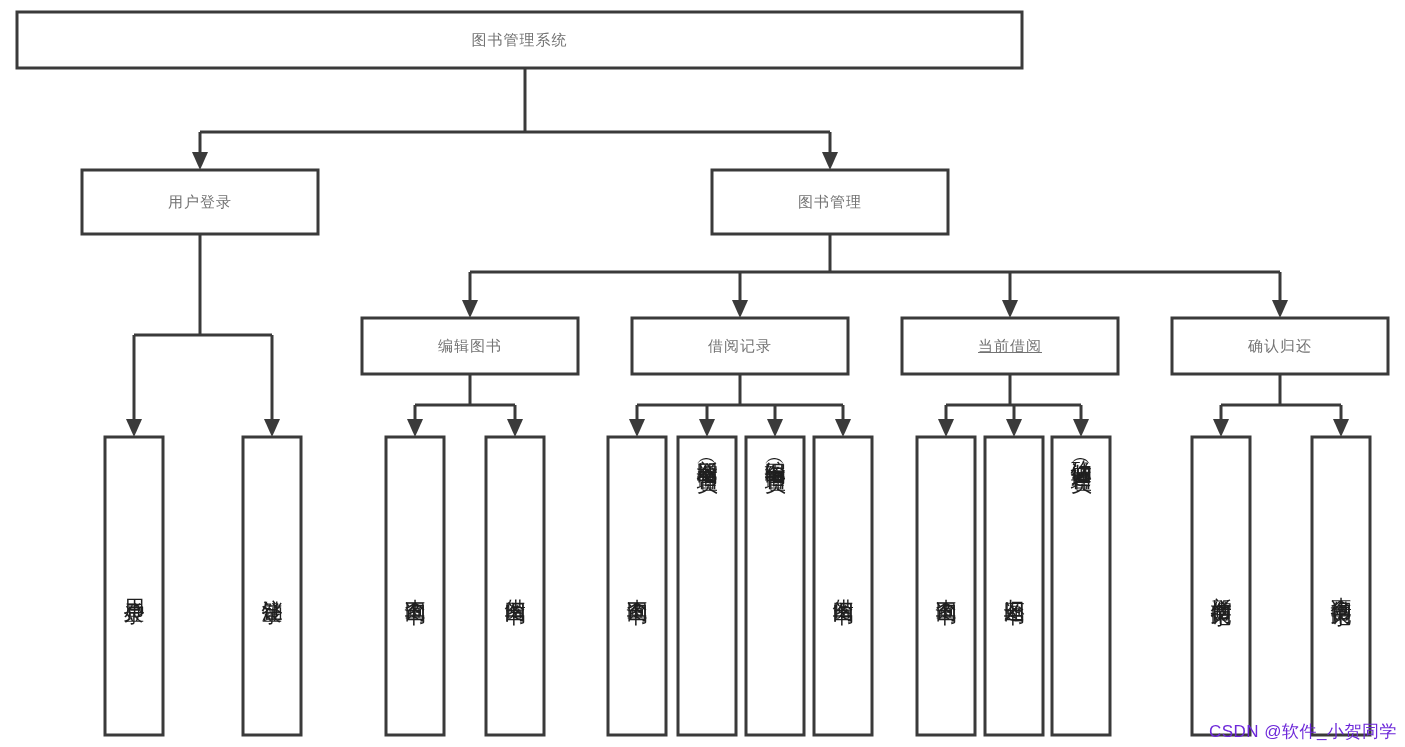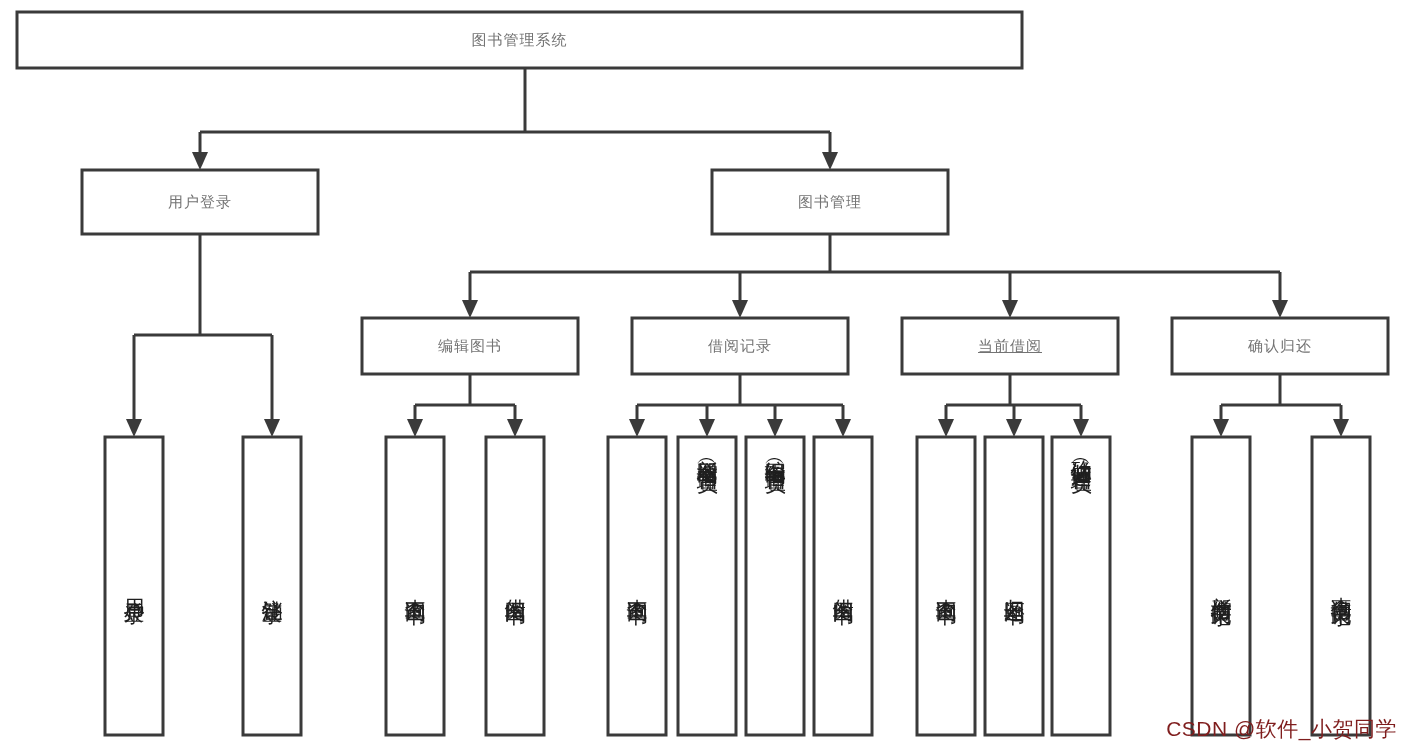--- a/index.html
+++ b/index.html
@@ -38,22 +38,22 @@
   }
   .arrow-head {
     fill: #3a3a3a;
     stroke: none;
   }
   .watermark-text {
     position: absolute;
     right: 8px;
     bottom: 4px;
     font-family: "Liberation Sans", "DejaVu Sans", sans-serif;
-    font-size: 21px;
-    color: #7f1d1d;
+    font-size: 17px;
+    color: #6d28d9;
     letter-spacing: 0.5px;
     user-select: none;
   }
   .vlabel-wrap {
     position: absolute;
     display: flex;
     align-items: center;
     justify-content: center;
     writing-mode: vertical-rl;
     text-orientation: upright;

